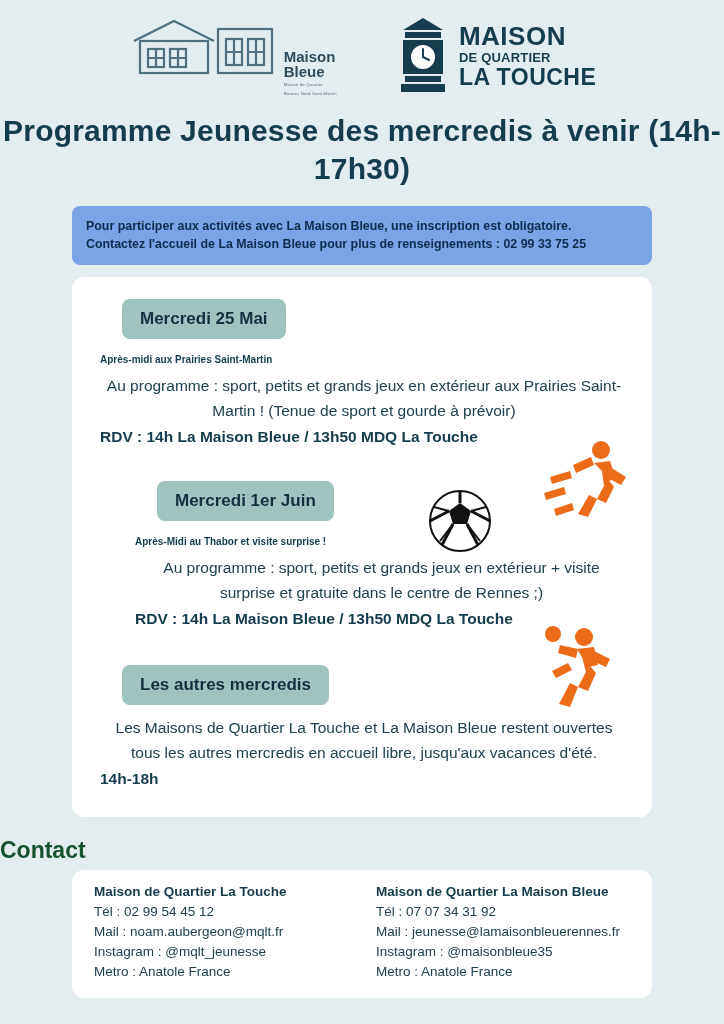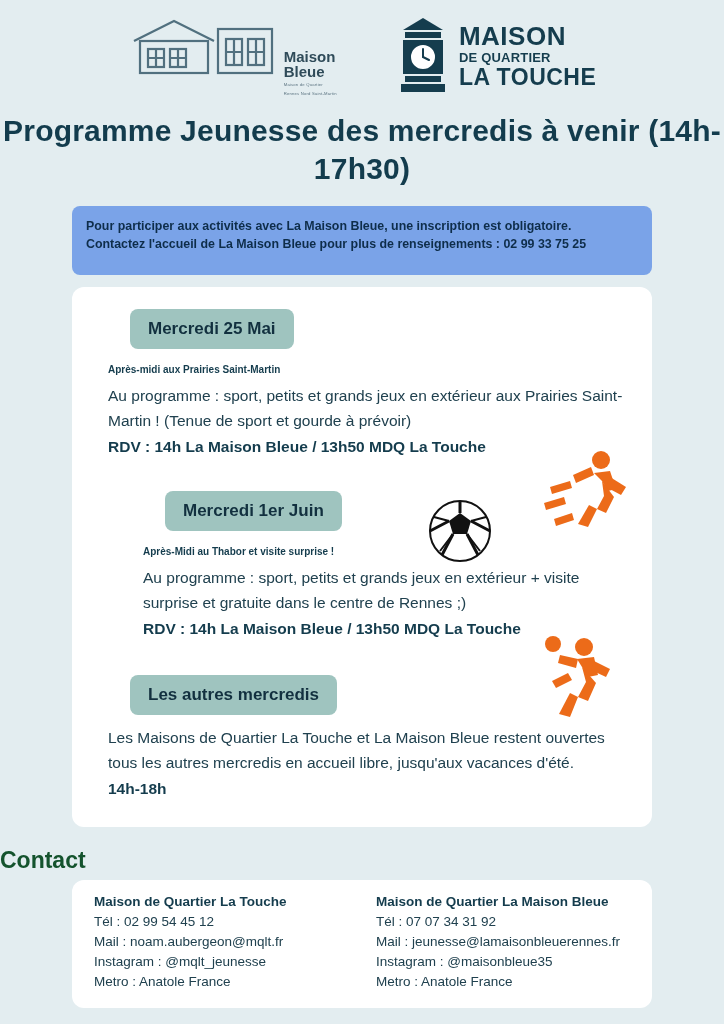--- a/index.html
+++ b/index.html
@@ -50,33 +50,33 @@
     line-height: 38px;
     margin: 8px 0 0 0;
     letter-spacing: .2px;
   }
 
   
   .notice {
     margin: 18px 72px 0 72px;
     background: #7aa3e8;
     border-radius: 8px;
-    padding: 11px 14px 22px 14px;
+    padding: 11px 14px 12px 14px;
     color: #0e2d4a;
     font-size: 12.4px;
     font-weight: bold;
     line-height: 18px;
   }
 
   
   .card {
     margin: 12px 72px 0 72px;
     background: #ffffff;
     border-radius: 12px;
-    padding: 18px 24px 20px 36px;
+    padding: 18px 24px 20px 28px;
     position: relative;
   }
 
   .pill {
     display: inline-block;
     background: #9fc4bf;
     color: #12303f;
     font-weight: bold;
     font-size: 17px;
     border-radius: 8px;
@@ -91,20 +91,21 @@
     color: #143c4d;
     margin: 0 0 2px 0;
     line-height: 22px;
   }
   .sec-body {
     font-size: 15.5px;
     color: #20414f;
     line-height: 25px;
     margin: 0;
     max-width: 530px;
+    text-align: center;
   }
   .sec-rdv {
     font-size: 15.5px;
     font-weight: bold;
     color: #143c4d;
     line-height: 25px;
     margin-top: 1px;
   }
   .block { margin-bottom: 6px; }
   .block.b2 { margin-top: 28px; margin-left: 35px; }

